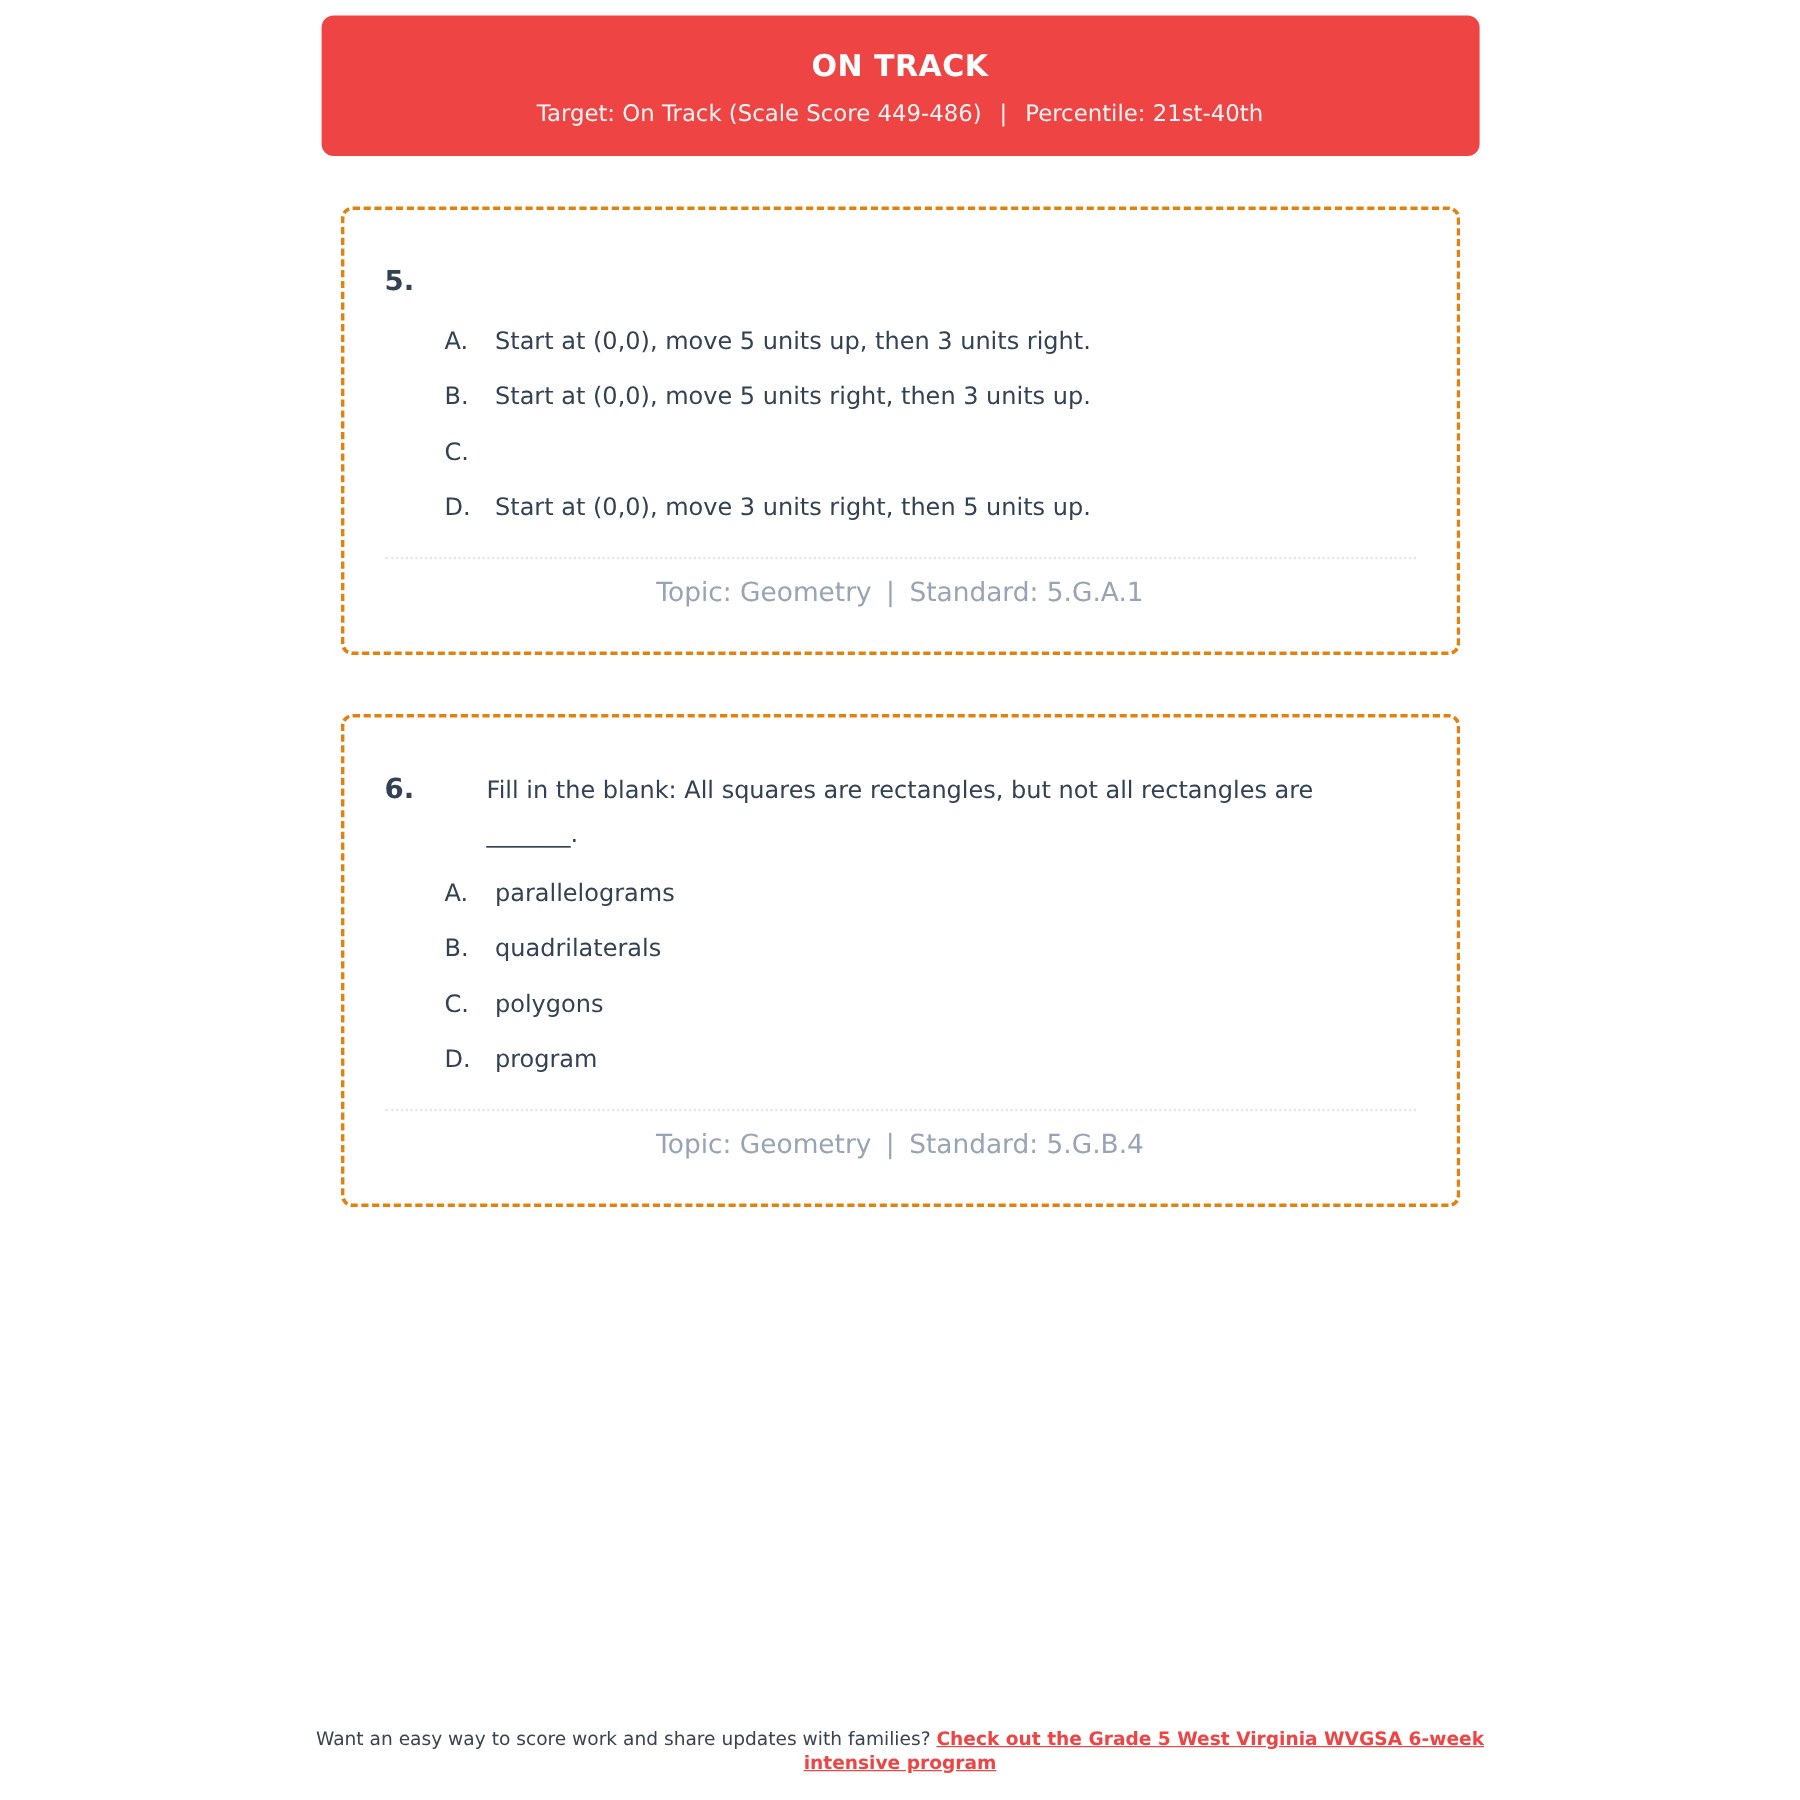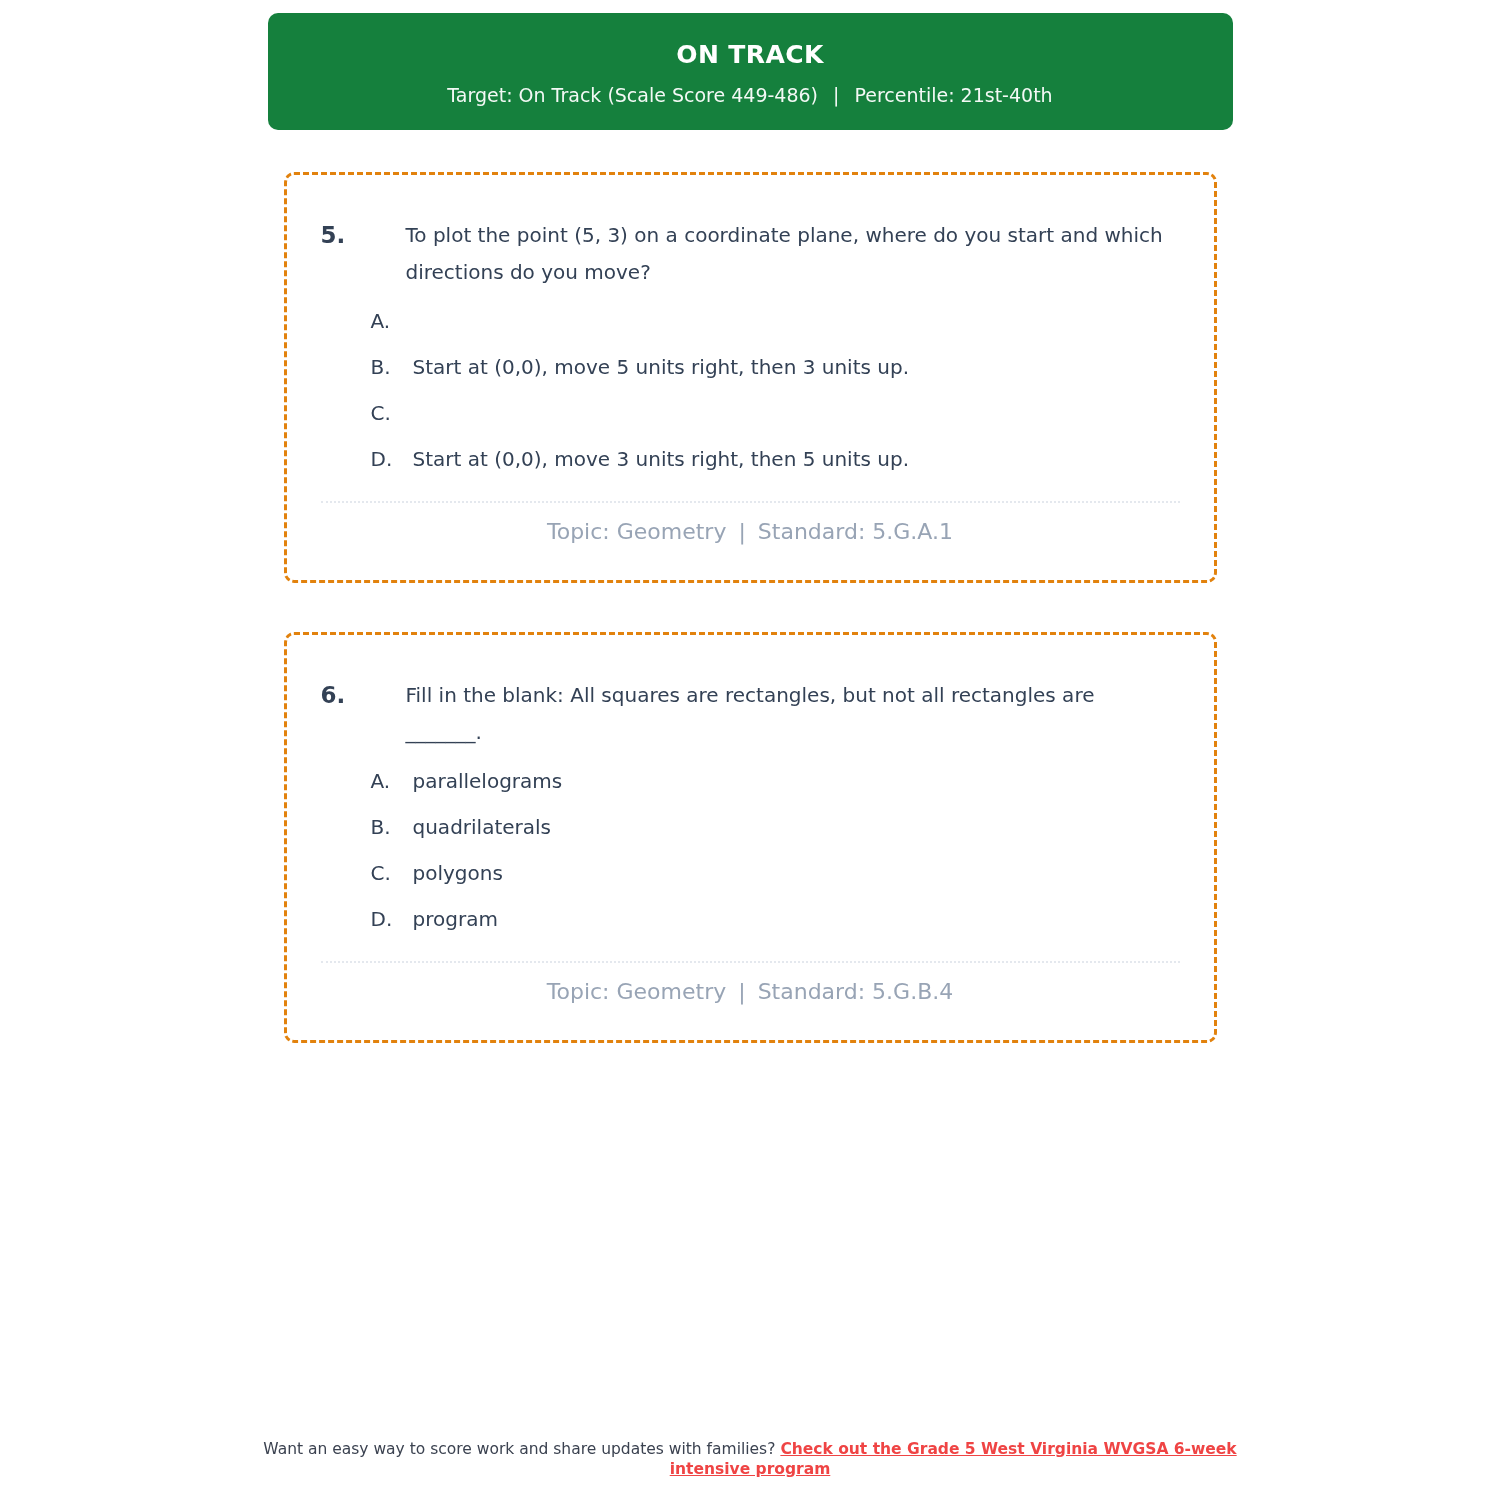--- a/index.html
+++ b/index.html
@@ -14,21 +14,21 @@
   }
   .column {
     width: 965px;
     margin: 0 auto;
     padding-top: 13px;
   }
 
   
   .banner {
     height: 117px;
-    background: #15803d;
+    background: #ef4444;
     border-radius: 10px;
     text-align: center;
     color: #ffffff;
     padding-top: 27px;
   }
   .banner-title {
     font-size: 25px;
     font-weight: 700;
     line-height: 29px;
     letter-spacing: 0.4px;
@@ -125,25 +125,25 @@
     <div class="banner-subtitle">
       <span>Target: On Track (Scale Score 449-486)</span>
       <span>|</span>
       <span>Percentile: 21st-40th</span>
     </div>
   </header>
 
   <section class="card">
     <div class="q-row">
       <span class="q-num">5.</span>
-      <p class="q-text">To plot the point (5, 3) on a coordinate plane, where do you start and which directions do you move?</p>
     </div>
     <div class="opts">
       <div class="opt">
         <span class="opt-letter">A.</span>
+        <span class="opt-text">Start at (0,0), move 5 units up, then 3 units right.</span>
       </div>
       <div class="opt">
         <span class="opt-letter">B.</span>
         <span class="opt-text">Start at (0,0), move 5 units right, then 3 units up.</span>
       </div>
       <div class="opt">
         <span class="opt-letter">C.</span>
       </div>
       <div class="opt">
         <span class="opt-letter">D.</span>

